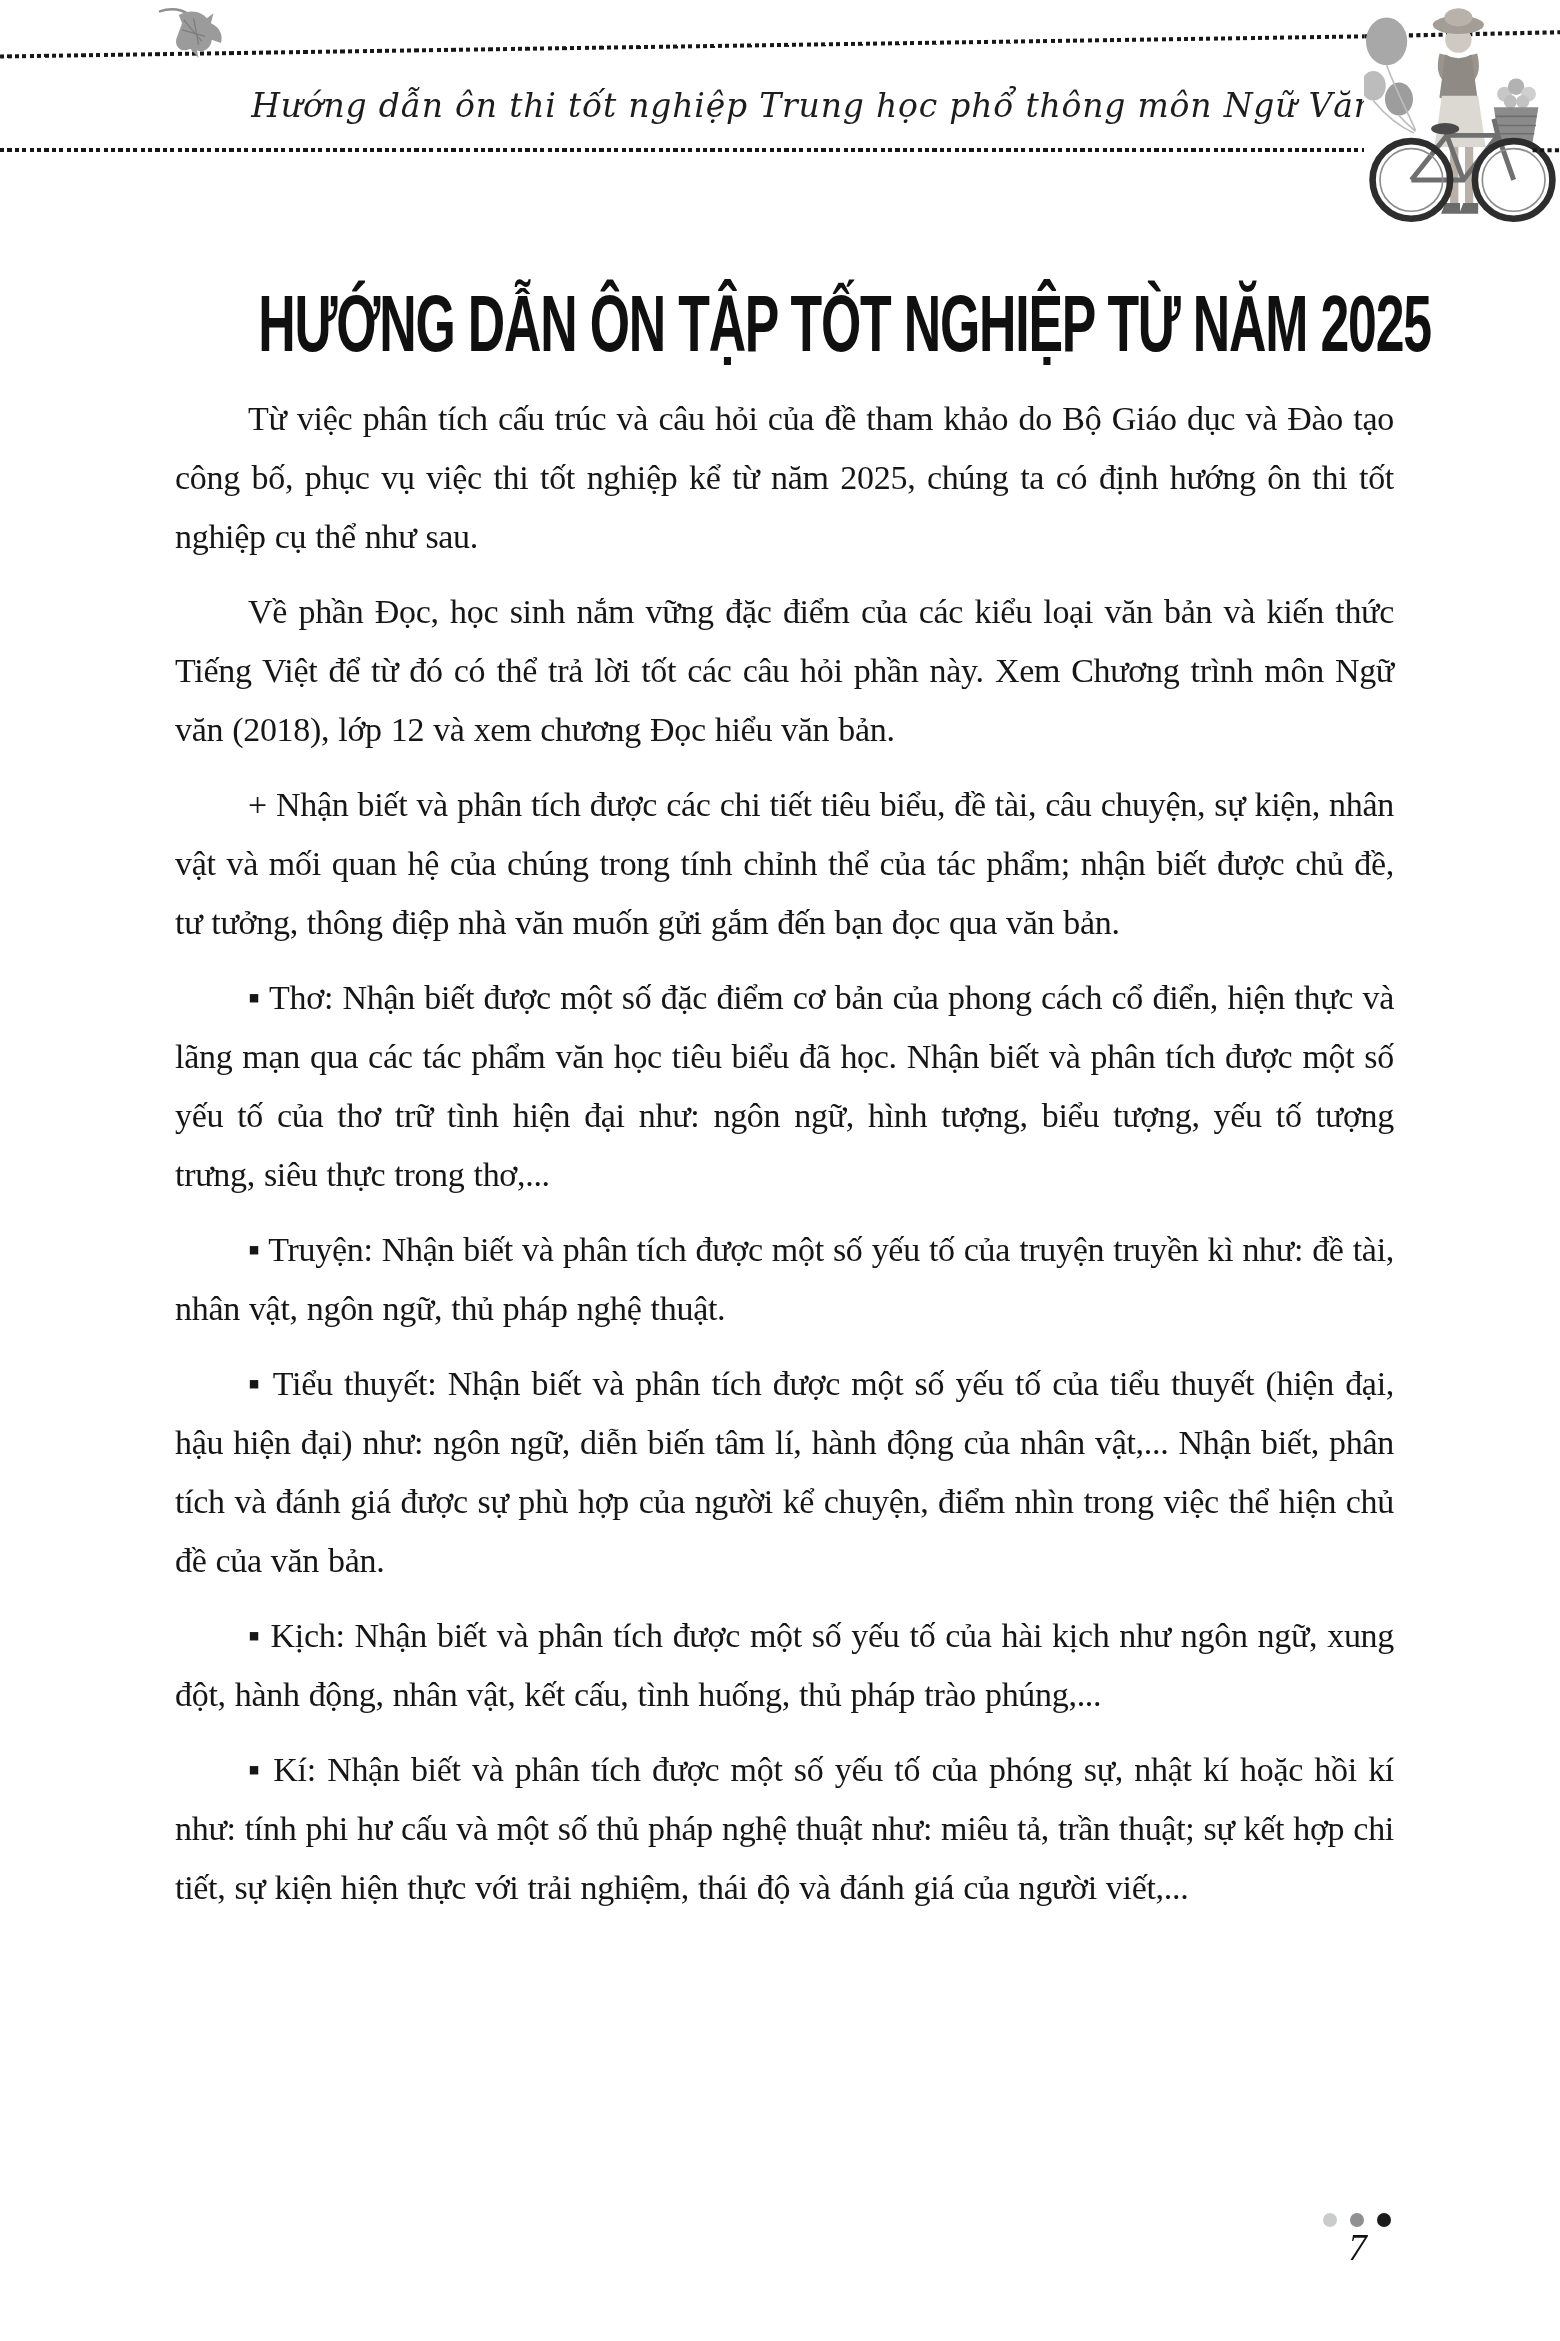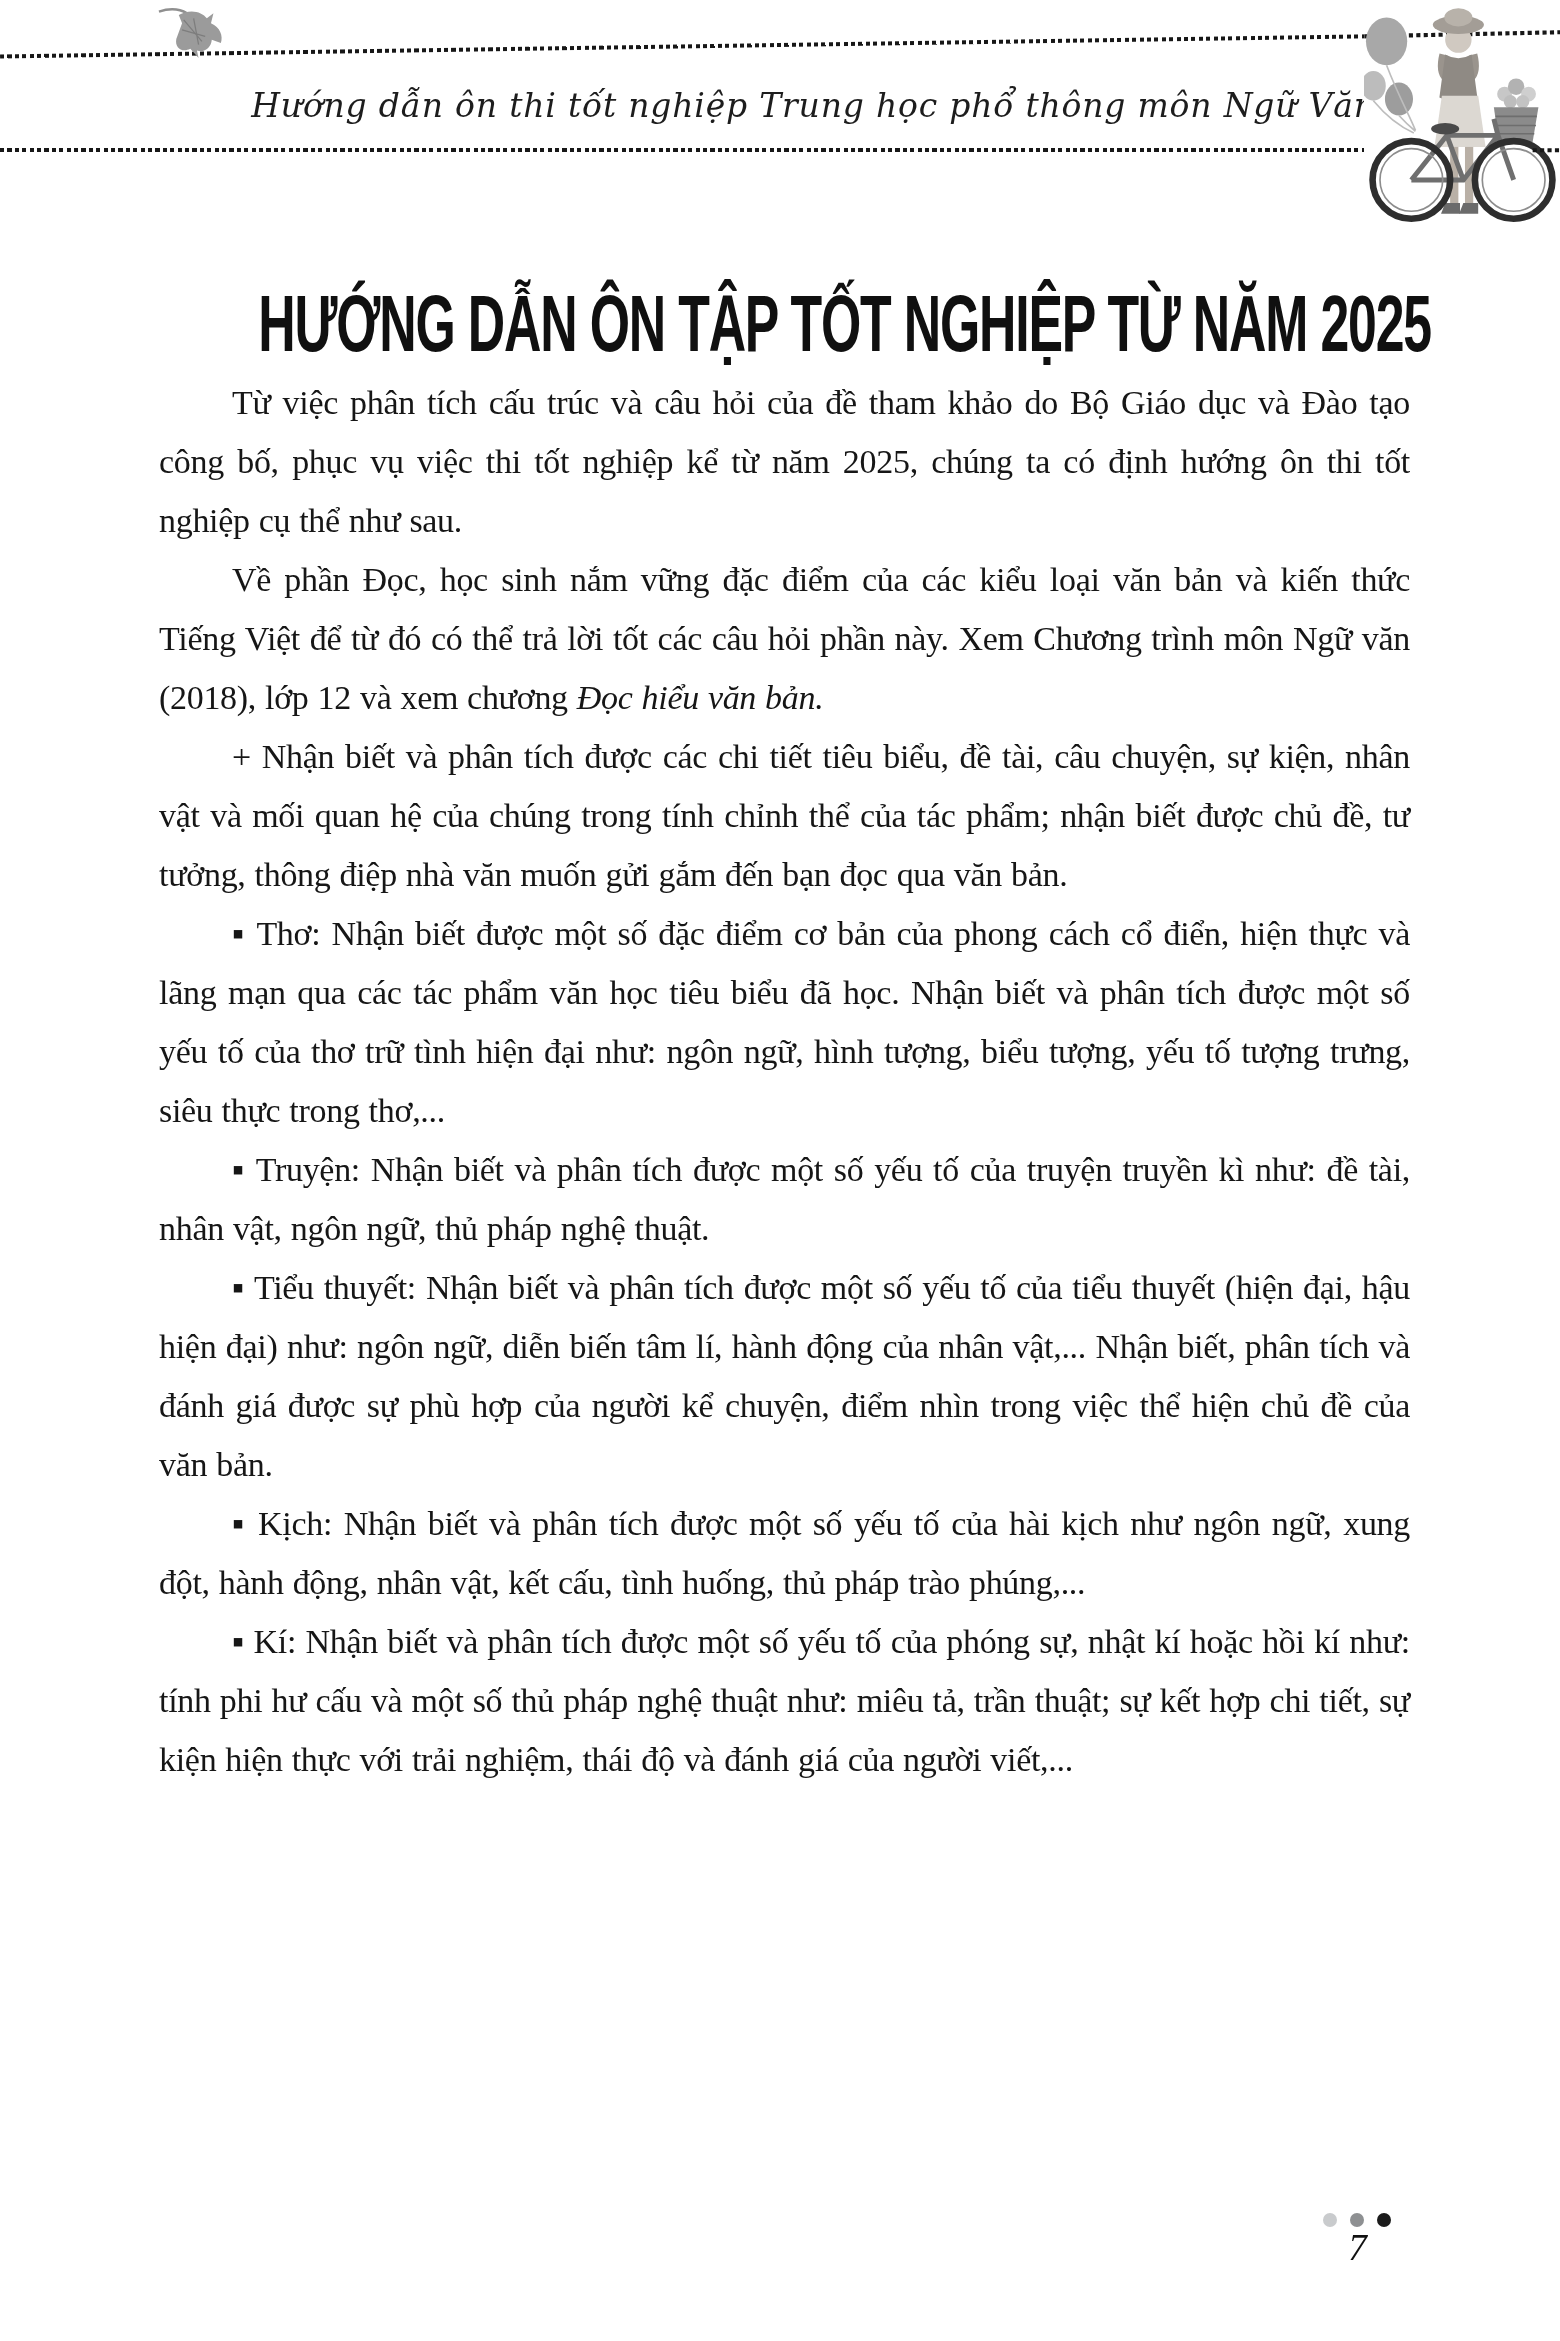--- a/index.html
+++ b/index.html
@@ -53,22 +53,22 @@
     color:#101010;
   }
   
   .body-text{
     position:absolute;left:159px;top:373px;width:1251px;
     font-size:34px;line-height:59px;
     text-align:justify;
     letter-spacing:-0.3px;
     word-spacing:0.8px;
   }
-  .body-text p{margin:0;text-indent:73px;}
-  .run-italic{font-style:italic;}
+  .body-text p{margin:16px;text-indent:73px;}
+  .run-italic{}
   .run-bold{font-weight:bold;}
   
   .footer-dots{position:absolute;left:1323px;top:2213px;width:91px;display:flex;gap:13.2px;}
   .fdot{width:14px;height:14px;border-radius:50%;}
   .fdot-1{background:#c9cbcd;}
   .fdot-2{background:#8e9092;}
   .fdot-3{background:#1b1b1b;}
   .page-number{
     position:absolute;left:1328px;top:2226px;width:59px;
     text-align:center;

